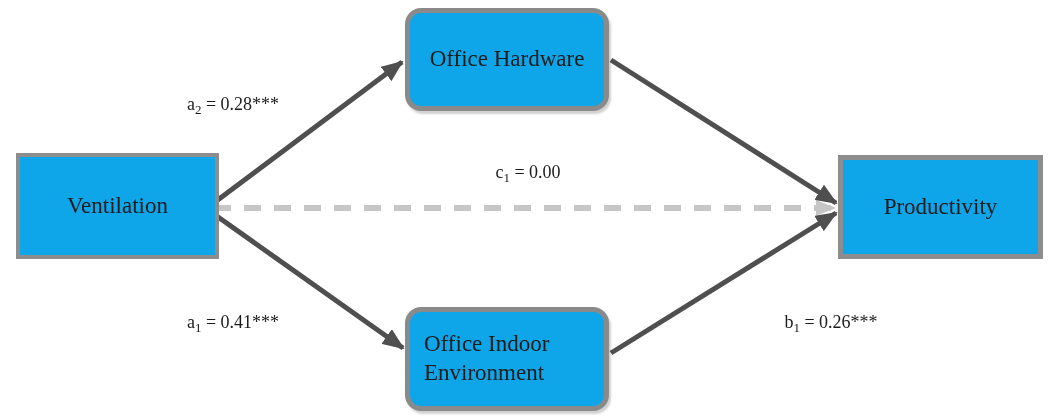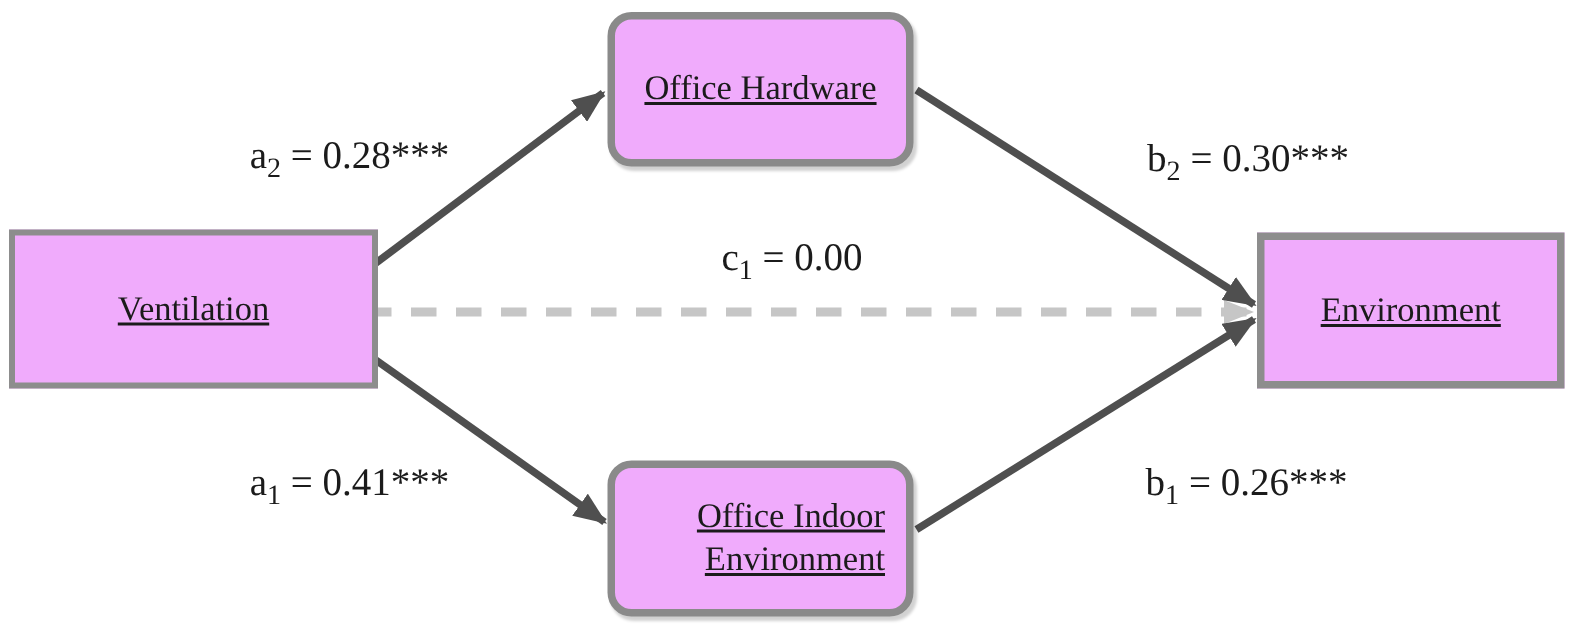--- a/index.html
+++ b/index.html
@@ -32,47 +32,46 @@
     stroke-width: 6;
     stroke-dasharray: 17 13;
     fill: none;
   }
   .arrowhead-dark { fill: var(--color-arrow, #4f4f4f); }
   .arrowhead-light { fill: var(--color-dashed, #c6c6c6); }
 
   .node {
     position: absolute;
     box-sizing: border-box;
-    background: #f0abfc;
+    background: #0ea5e9;
     display: flex;
     align-items: center;
     justify-content: center;
-    text-align: right;
+    text-align: left;
     font-size: 23px;
     line-height: 1.25;
     z-index: 2;
-    text-decoration: underline;
   }
   .node-rect {
     border: 4px solid var(--color-node_border, #8d8d8d);
   }
   .node-rounded {
     border: 5px solid var(--color-rounded_border, #8a8a8a);
     border-radius: 16px;
     box-shadow: 2px 3px 2px rgba(0,0,0,0.18);
   }
-  #node-ventilation   { left: 6px;   top: 153px; width: 246px; height: 106px; }
+  #node-ventilation   { left: 16px;   top: 153px; width: 203px; height: 106px; }
   #node-productivity  { left: 838px; top: 155px; width: 205px; height: 104px; border-width: 5px; }
   #node-hardware      { left: 405px; top: 8px;   width: 204px; height: 103px; }
   #node-indoor        { left: 405px; top: 307px; width: 204px; height: 104px; padding: 0 14px; }
 
   .edge-label {
     position: absolute;
     transform: translate(-50%, -50%);
-    font-size: 26px;
+    font-size: 18px;
     white-space: nowrap;
     z-index: 3;
   }
   .edge-label sub {
     font-size: 72%;
     line-height: 0;
   }
   #label-a2 { left: 233px; top: 104px; }
   #label-b2 { left: 832px; top: 106px; }
   #label-a1 { left: 233px; top: 322px; }
@@ -107,26 +106,25 @@
 
   <div class="node node-rounded" id="node-hardware">
     <span>Office Hardware</span>
   </div>
 
   <div class="node node-rounded" id="node-indoor">
     <span>Office Indoor Environment</span>
   </div>
 
   <div class="node node-rect" id="node-productivity">
-    <span>Environment</span>
+    <span>Productivity</span>
   </div>
 
   <div class="edge-label" id="label-a2"><span>a</span><sub>2</sub><span> = 0.28***</span></div>
 
-  <div class="edge-label" id="label-b2"><span>b</span><sub>2</sub><span> = 0.30***</span></div>
 
   <div class="edge-label" id="label-a1"><span>a</span><sub>1</sub><span> = 0.41***</span></div>
 
   <div class="edge-label" id="label-b1"><span>b</span><sub>1</sub><span> = 0.26***</span></div>
 
   <div class="edge-label" id="label-c1"><span>c</span><sub>1</sub><span> = 0.00</span></div>
 
 </div>
 
 </body></html>

